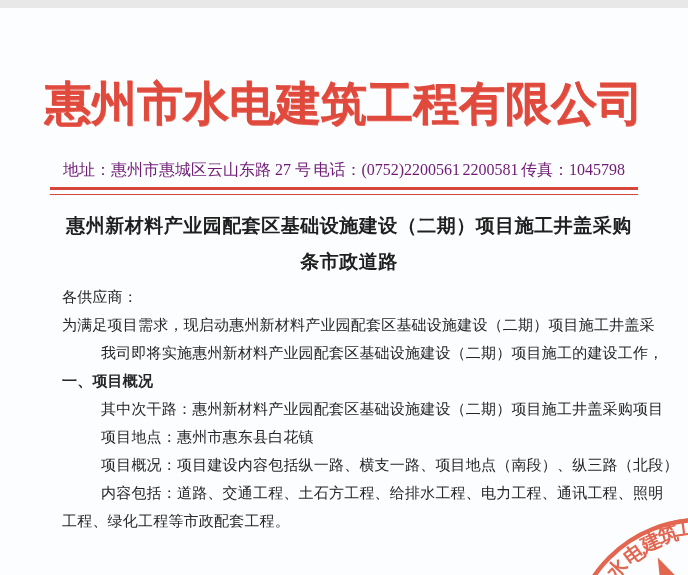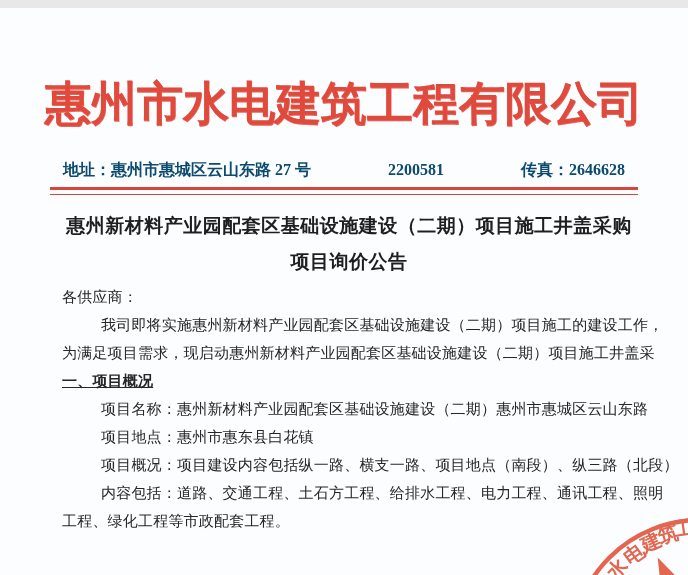--- a/index.html
+++ b/index.html
@@ -26,24 +26,24 @@
     letter-spacing: 0px;
     text-shadow: 0.5px 0.5px 0 #e8645a;
     white-space: nowrap;
   }
   .contact {
     margin: 24px auto 0 auto;
     width: 562px;
     display: flex;
     justify-content: space-between;
     align-items: baseline;
-    font-weight: bold;
+    font-weight: normal;
     font-size: 16px;
     line-height: 20px;
-    color: #0c4a6e;
+    color: #701a75;
     white-space: nowrap;
   }
   .rule-thick {
     width: 588px;
     height: 3px;
     margin: 7px auto 0 auto;
     background: #d6463c;
   }
   .rule-thin {
     width: 588px;
@@ -67,21 +67,21 @@
   
   .body-text {
     margin: 3px 40px 0 62px;
     font-size: 15px;
     line-height: 28px;
     color: #262626;
     letter-spacing: 0.2px;
   }
   .body-text .line { white-space: nowrap; }
   .body-text .ind { padding-left: 39px; }
-  .body-text .bold { font-weight: bold; text-decoration: underline; }
+  .body-text .bold { font-weight: bold; }
 
   
   .seal {
     position: absolute;
     left: 560px;
     top: 500px;
     width: 128px;
     height: 75px;
     pointer-events: none;
     opacity: 0.92;
@@ -99,38 +99,39 @@
 </style>
 </head>
 <body>
 
 <div class="page">
 
   <div>
     <h1 class="company">惠州市水电建筑工程有限公司</h1>
     <div class="contact">
       <span>地址：惠州市惠城区云山东路 27 号</span>
+      <span>电话：(0752)2200561</span>
       <span>2200581</span>
-      <span>传真：2646628</span>
+      <span>传真：1045798</span>
     </div>
     <div class="rule-thick"></div>
     <div class="rule-thin"></div>
   </div>
 
   <div class="doc-title">
     <div>惠州新材料产业园配套区基础设施建设（二期）项目施工井盖采购</div>
-    <div>项目询价公告</div>
+    <div>条市政道路</div>
   </div>
 
   <div class="body-text">
     <div class="line">各供应商：</div>
+    <div class="line">为满足项目需求，现启动惠州新材料产业园配套区基础设施建设（二期）项目施工井盖采</div>
     <div class="line ind">我司即将实施惠州新材料产业园配套区基础设施建设（二期）项目施工的建设工作，</div>
-    <div class="line">为满足项目需求，现启动惠州新材料产业园配套区基础设施建设（二期）项目施工井盖采</div>
     <div class="line bold">一、项目概况</div>
-    <div class="line ind">项目名称：惠州新材料产业园配套区基础设施建设（二期）惠州市惠城区云山东路</div>
+    <div class="line ind">其中次干路：惠州新材料产业园配套区基础设施建设（二期）项目施工井盖采购项目</div>
     <div class="line ind">项目地点：惠州市惠东县白花镇</div>
     <div class="line ind">项目概况：项目建设内容包括纵一路、横支一路、项目地点（南段）、纵三路（北段）</div>
     <div class="line ind">内容包括：道路、交通工程、土石方工程、给排水工程、电力工程、通讯工程、照明</div>
     <div class="line">工程、绿化工程等市政配套工程。</div>
   </div>
 
   <svg class="seal" viewBox="560 500 128 75" aria-hidden="true">
     <circle cx="700" cy="640" r="128"></circle>
     <polygon points="657.7,549.4 665.0,620.6 600.7,652.2 670.7,667.3 680.9,738.2 716.9,676.3 787.5,688.5 739.7,635.1 773.1,571.8 707.6,600.7"></polygon>
     <text x="617" y="561" transform="rotate(-47 617 561)">水</text>

